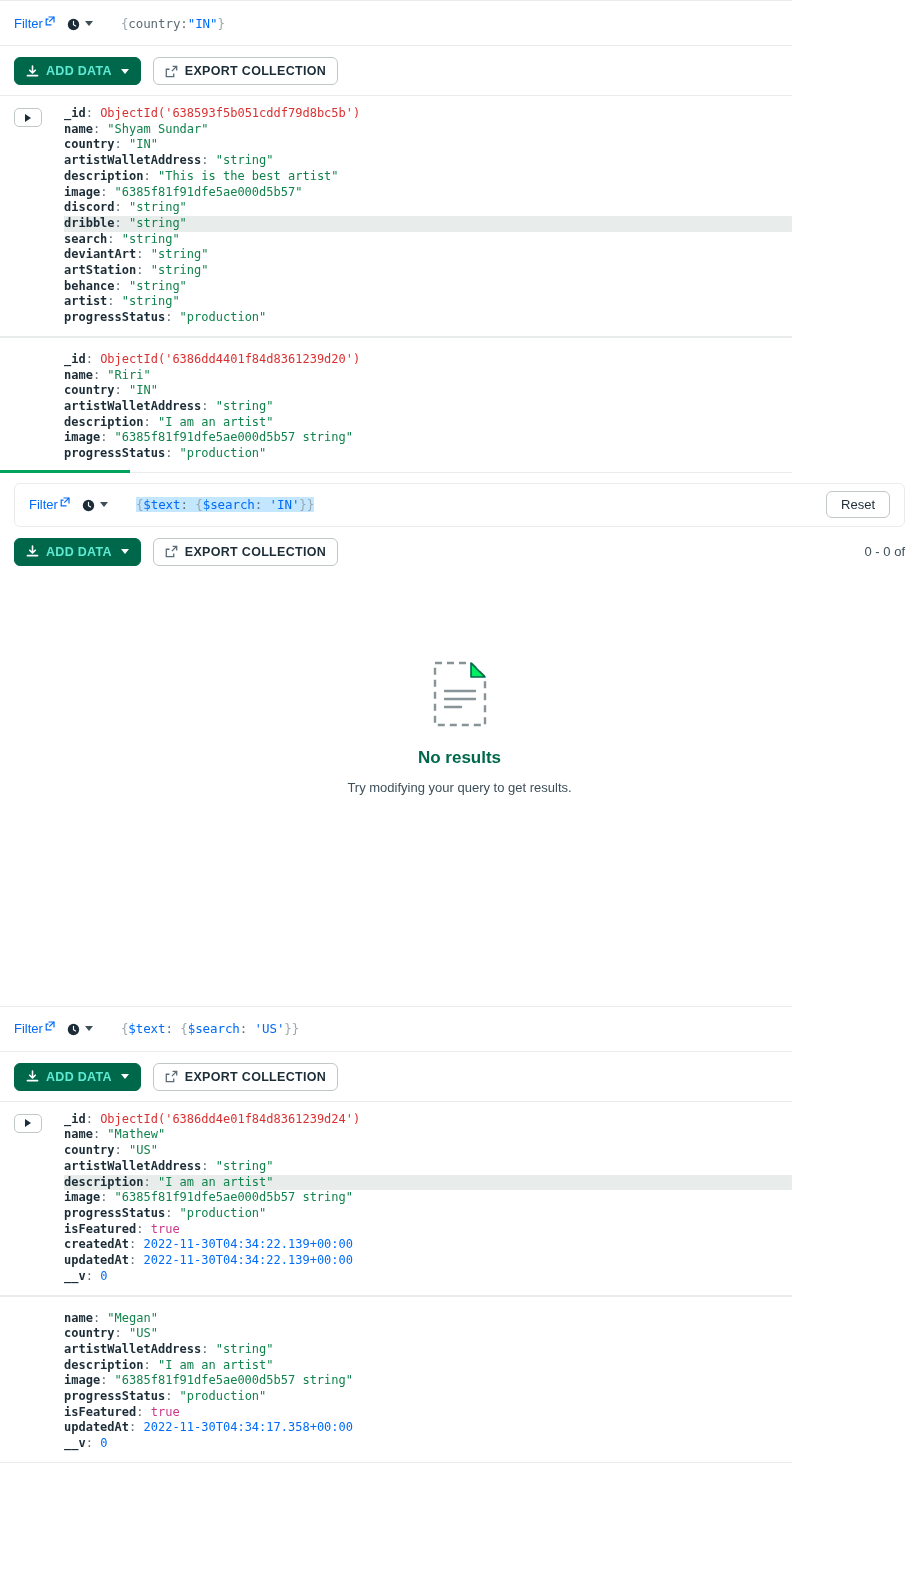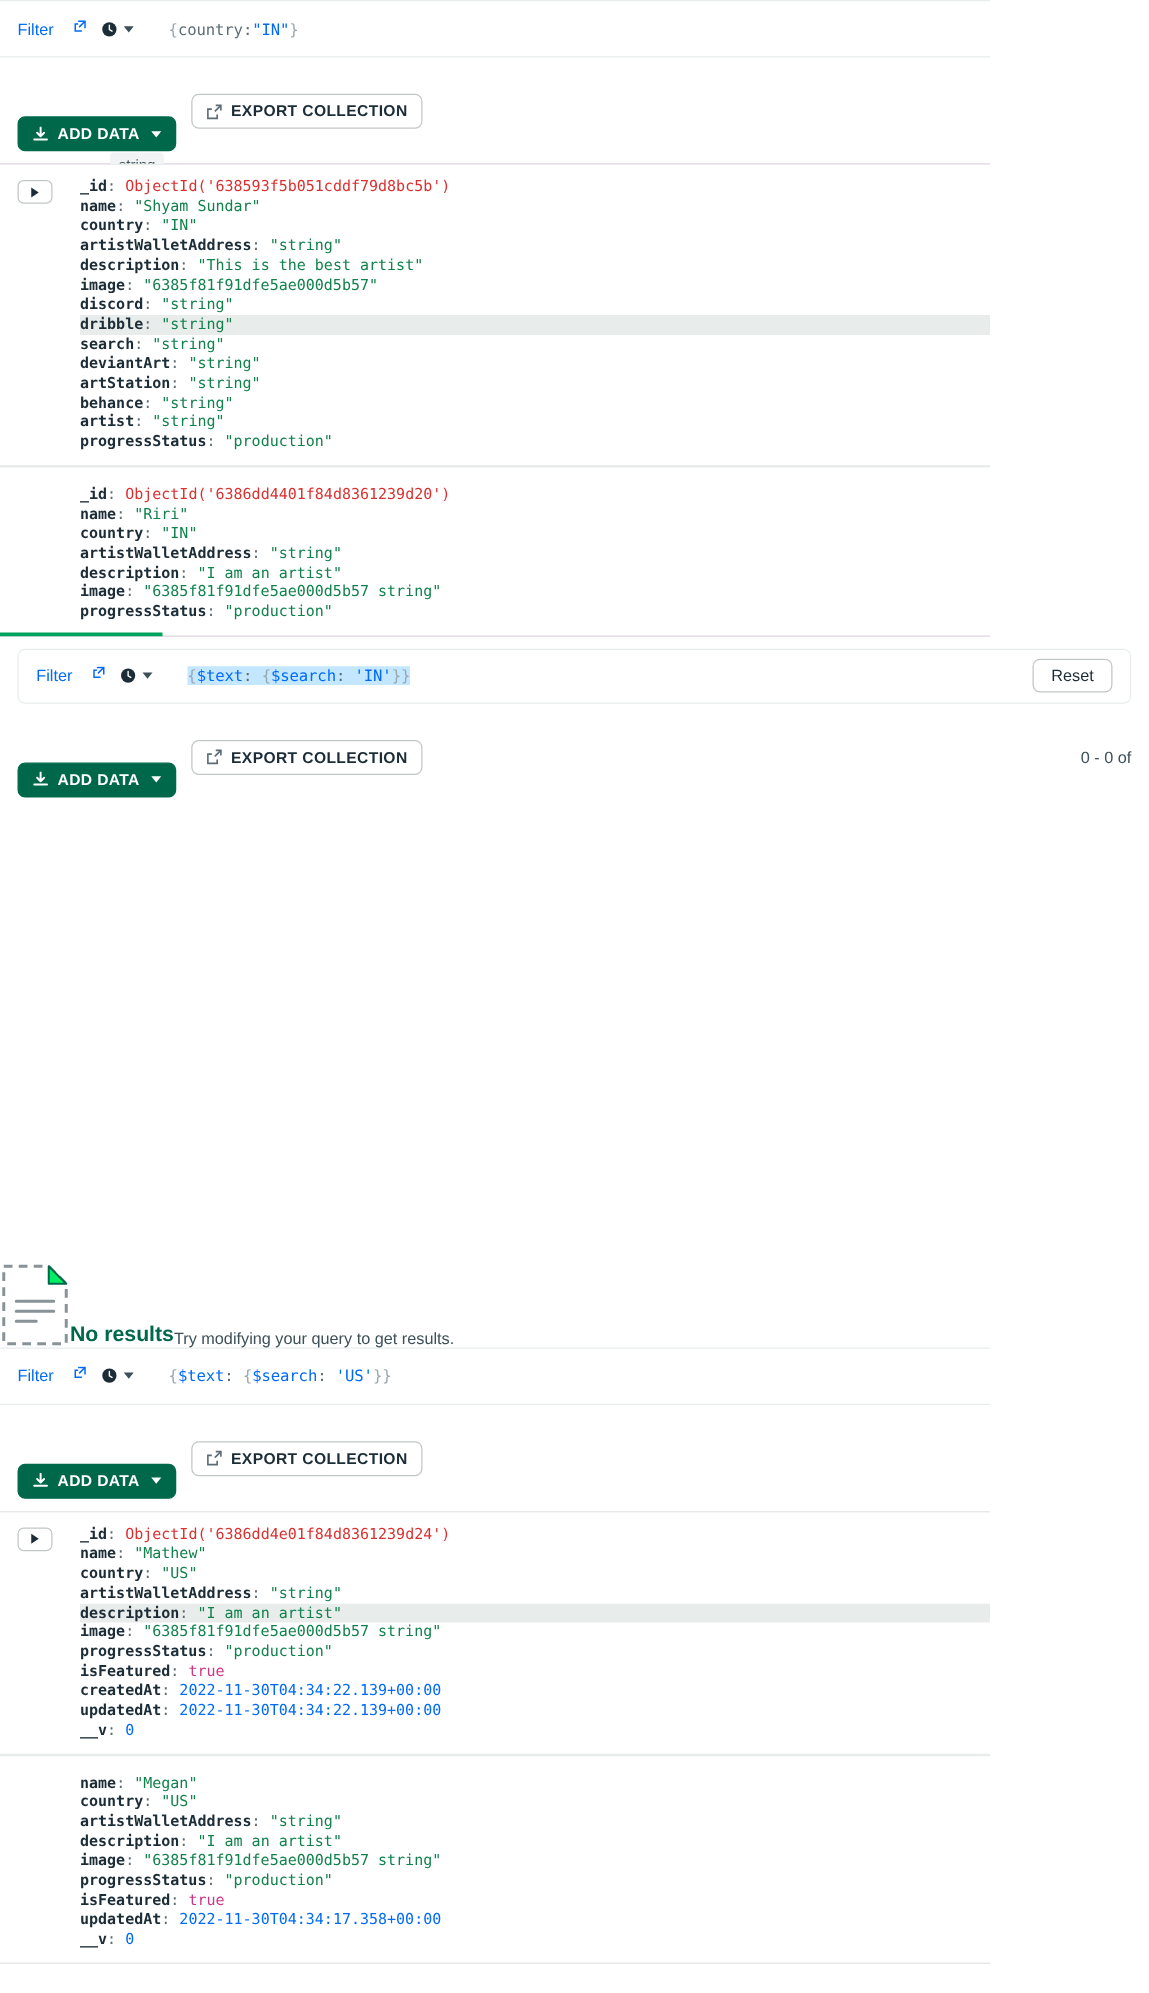--- a/index.html
+++ b/index.html
@@ -18,21 +18,21 @@
     height: 46px; padding: 0 14px;
     background: #fff;
   }
   .filter-bar.full { border-top: 1px solid #e8edeb; border-bottom: 1px solid #e8edeb; }
   .filter-bar.boxed {
     border: 1px solid #e8edeb; border-radius: 6px;
     margin: 0 14px; height: 44px;
   }
   .filter-link {
     color: #016BF8; font-size: 13px; text-decoration: none;
-    display: inline-flex; align-items: flex-start; gap: 16px;
+    display: inline-flex; align-items: flex-start; gap: 2px;
     font-family: "Liberation Sans", sans-serif;
   }
   .ext-icon { display:inline-block; width:10px; height:10px; margin-bottom:5px; }
   .ext-icon svg { display:block; }
   .history-group {
     display: inline-flex; align-items: center; gap: 5px;
     margin-left: 12px; cursor: pointer;
   }
   .clock-icon { width: 13px; height: 13px; display:block; }
   .caret-down {
@@ -75,21 +75,21 @@
     display: inline-flex; align-items: center; gap: 7px;
     font-size: 12.5px; font-weight: bold;
     letter-spacing: 0.3px;
     border-radius: 6px;
     padding: 6px 11px;
     cursor: pointer;
     font-family: "Liberation Sans", sans-serif;
     white-space: nowrap;
   }
   .btn-primary {
-    background: #00684A; color: #ffffff; border: 1px solid #00684A; margin-top: 36px;
+    background: #00684A; color: #5eead4; border: 1px solid #00684A;
   }
   .btn-secondary {
     background: #fff; color: #1C2D38; border: 1px solid #C1C7C6;
     margin-left: 12px;
   }
   .btn .glyph { display:inline-block; width:13px; height:13px; }
   .btn .glyph svg { display: block; }
   .btn-caret {
     width: 0; height: 0; margin-left: 2px;
     border-left: 4px solid transparent;
@@ -158,21 +158,21 @@
   .v-plain { color: #5C6C75; }
 
   
   .loading-bar {
     position: absolute; left: 0; bottom: -1px;
     height: 3px; width: 130px; background: #00A35C;
   }
 
   
   .empty-state {
-    display: flex; flex-direction: row; align-items: flex-end;
+    display: flex; flex-direction: column; align-items: center;
     justify-content: flex-start;
     padding-top: 84px;
     height: 430px;
   }
   .empty-doc-icon { width: 56px; height: 68px; position: relative; }
   .empty-title {
     margin-top: 20px;
     font-size: 17px; font-weight: bold; color: #00684A;
     font-family: "Liberation Sans", sans-serif;
   }

